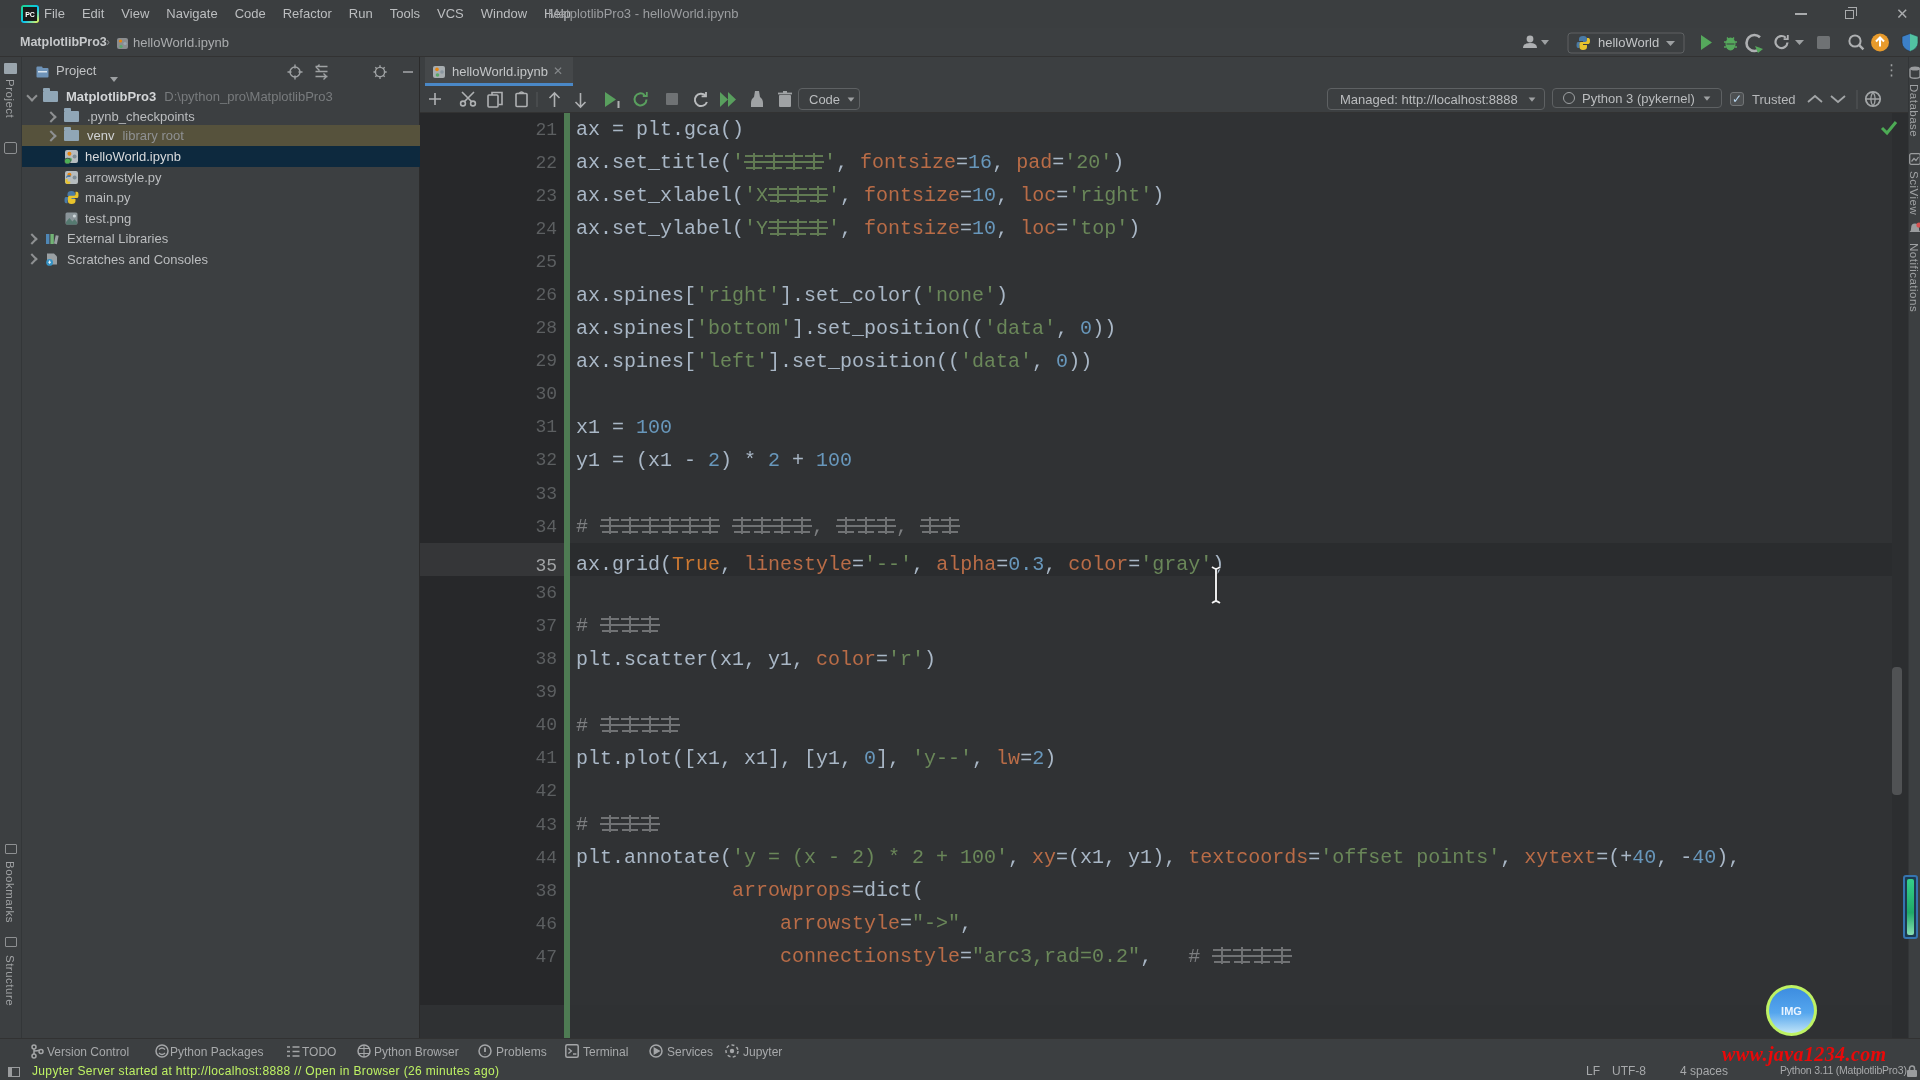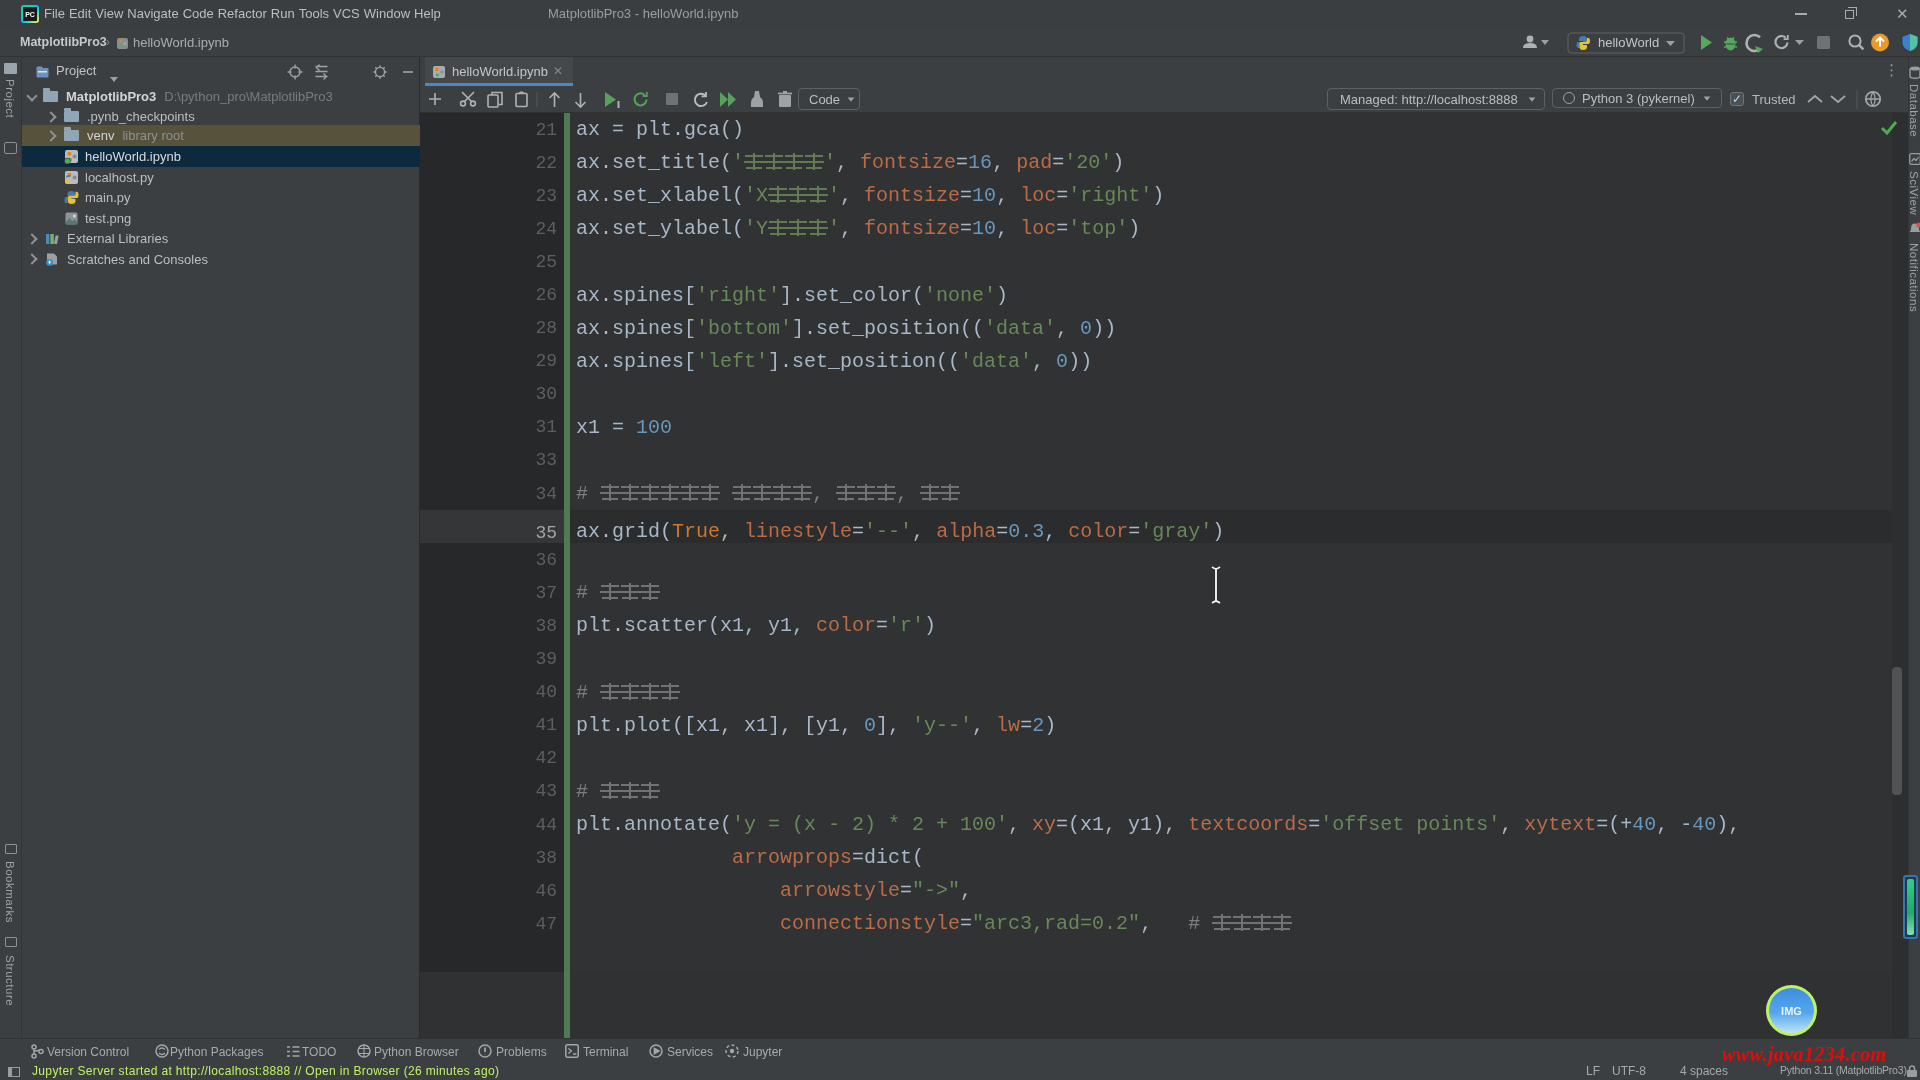--- a/index.html
+++ b/index.html
@@ -55,21 +55,21 @@
   .folder { position:relative; width:15px; height:11px; background:#90a6b6; border-radius:1px; flex:none; }
   .folder::before { content:""; position:absolute; left:0; top:-3px; width:7px; height:3px; background:#90a6b6; border-radius:1px 1px 0 0; }
 </style>
 </head>
 <body>
 
 <div id="titlebar">
   <div class="abs" style="left:21px;top:5px;width:18px;height:18px;border-radius:3px;background:linear-gradient(135deg,#21d789,#07c3f2 55%,#fcf84a);padding:2px;">
      <div style="width:14px;height:14px;background:#1a1a1a;color:#fff;font-size:7px;font-weight:bold;display:flex;align-items:center;justify-content:center;">PC</div>
   </div>
-  <div class="abs" style="left:44px;top:6px;display:flex;gap:4px;">
+  <div class="abs" style="left:44px;top:6px;display:flex;gap:17px;">
     <span class="menuitem">File</span>
       <span class="menuitem">Edit</span>
       <span class="menuitem">View</span>
     <span class="menuitem">Navigate</span>
       <span class="menuitem">Code</span>
       <span class="menuitem">Refactor</span>
     <span class="menuitem">Run</span>
       <span class="menuitem">Tools</span>
       <span class="menuitem">VCS</span>
     <span class="menuitem">Window</span>
@@ -222,21 +222,21 @@
     <span style="position:relative;width:15px;height:15px;flex:none;">
       <svg width="15" height="15">
           <rect x="1" y="1" width="13" height="13" rx="2" fill="#b6bcbf"></rect>
           <circle cx="5.4" cy="4.8" r="2" fill="#e8840c"></circle>
           <circle cx="10.6" cy="7.5" r="2" fill="#7f8d96"></circle>
           <path d="M2 8 q0-3 3.4-3 h1 v2 h-2.6 z" fill="#4a7aa5"></path>
           <path d="M4 14 q-3 0-2.6-3.4 l0.2-1.6 h2 v2.6 h2.6 v2 z" fill="#e8c32c"></path>
         </svg>
     </span>
       <span style="width:6px;"></span>
-    <span>localhost.py</span>
+    <span>arrowstyle.py</span>
   </div>
   <div class="treerow" style="top:130.5px;">
     <span style="width:42px;"></span>
     <span style="position:relative;width:15px;height:15px;flex:none;">
       <svg width="15" height="15">
           <path d="M7.5 1 q-4 0-4 3 v2 h4 v1 H1.8 q-1.3 0-1.3 3.2 0 3 1.6 3 h1.4 v-2.4 q0-1.6 2-1.6 h4 q1.6 0 1.6-2 V4 q0-3-3.6-3z" fill="#4a7aa5"></path>
           <path d="M7.5 14 q4 0 4-3 v-2 h-4 v-1 h5.7 q1.3 0 1.3-3.2 0-3-1.6-3 h-1.4 v2.4 q0 1.6-2 1.6 h-4 q-1.6 0-1.6 2 V11 q0 3 3.6 3z" fill="#e8c32c"></path>
         </svg>
     </span>
       <span style="width:6px;"></span>
@@ -419,20 +419,24 @@
       </div>
 <div class="crow">
         <i class="n">30</i>
         <span class="t"></span>
       </div>
 <div class="crow">
         <i class="n">31</i>
         <span class="t">x1 = <span class="d">100</span></span>
       </div>
 <div class="crow">
+        <i class="n">32</i>
+        <span class="t">y1 = (x1 - <span class="d">2</span>) * <span class="d">2</span> + <span class="d">100</span></span>
+      </div>
+<div class="crow">
         <i class="n">33</i>
         <span class="t"></span>
       </div>
 <div class="crow">
         <i class="n">34</i>
         <span class="t"><span class="c"># <i class="z"></i><i class="z"></i><i class="z"></i><i class="z"></i><i class="z"></i><i class="z"></i> <i class="z"></i><i class="z"></i><i class="z"></i><i class="z"></i>, <i class="z"></i><i class="z"></i><i class="z"></i>, <i class="z"></i><i class="z"></i></span></span>
       </div>
 <div class="crow cur">
         <i class="n">35</i>
         <span class="t">ax.grid(<span class="k">True</span>, <span class="p">linestyle</span>=<span class="s">'--'</span>, <span class="p">alpha</span>=<span class="d">0.3</span>, <span class="p">color</span>=<span class="s">'gray'</span>)</span>

